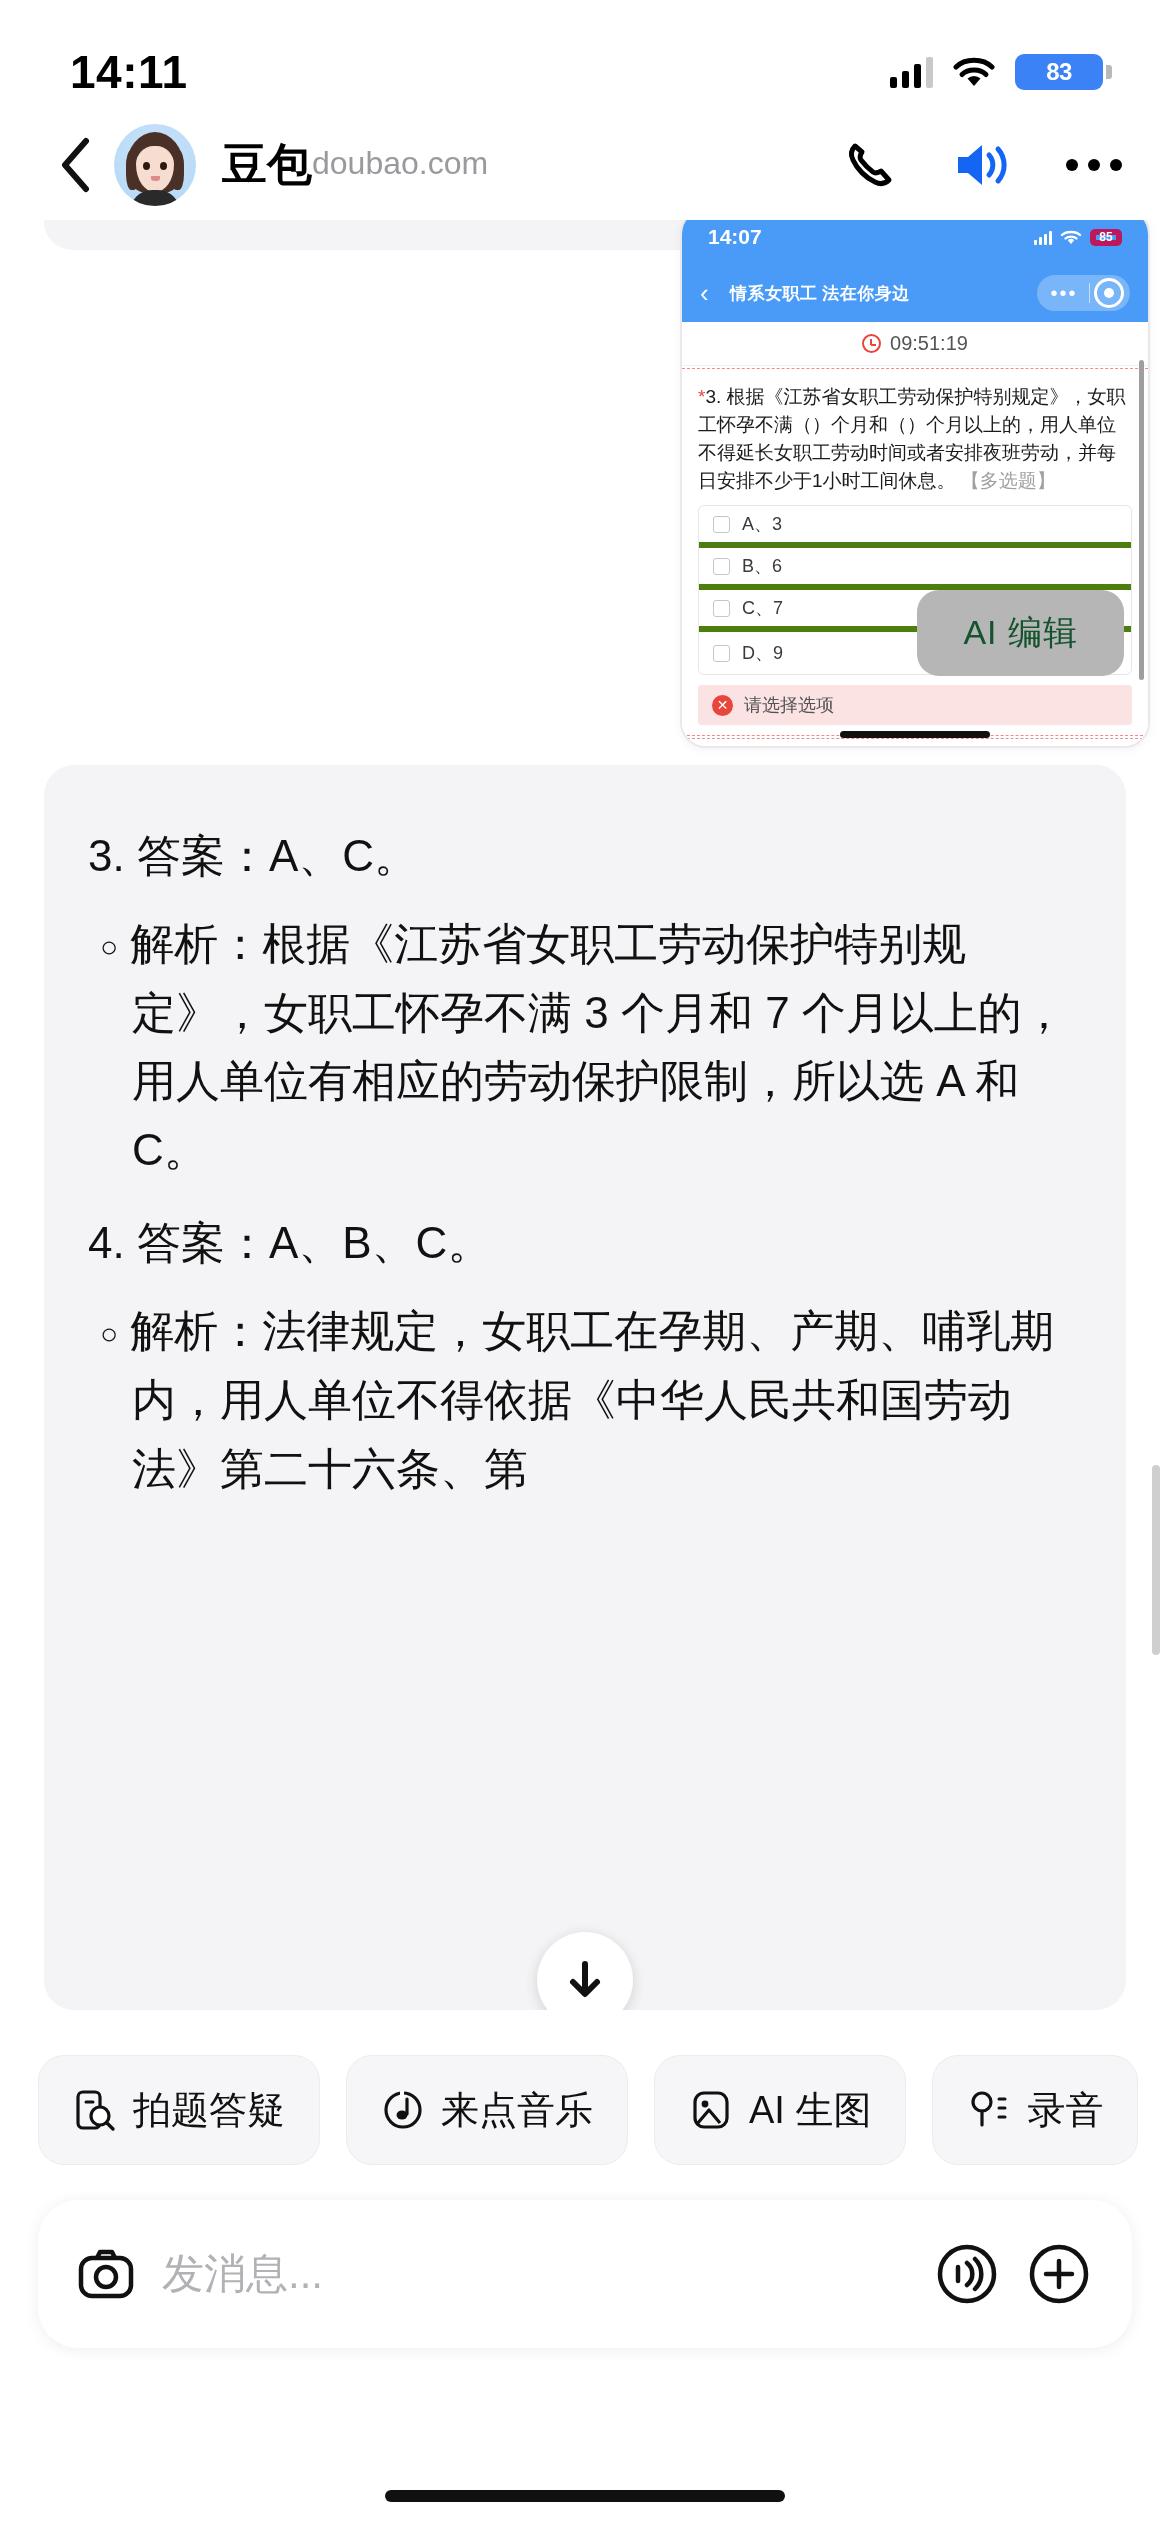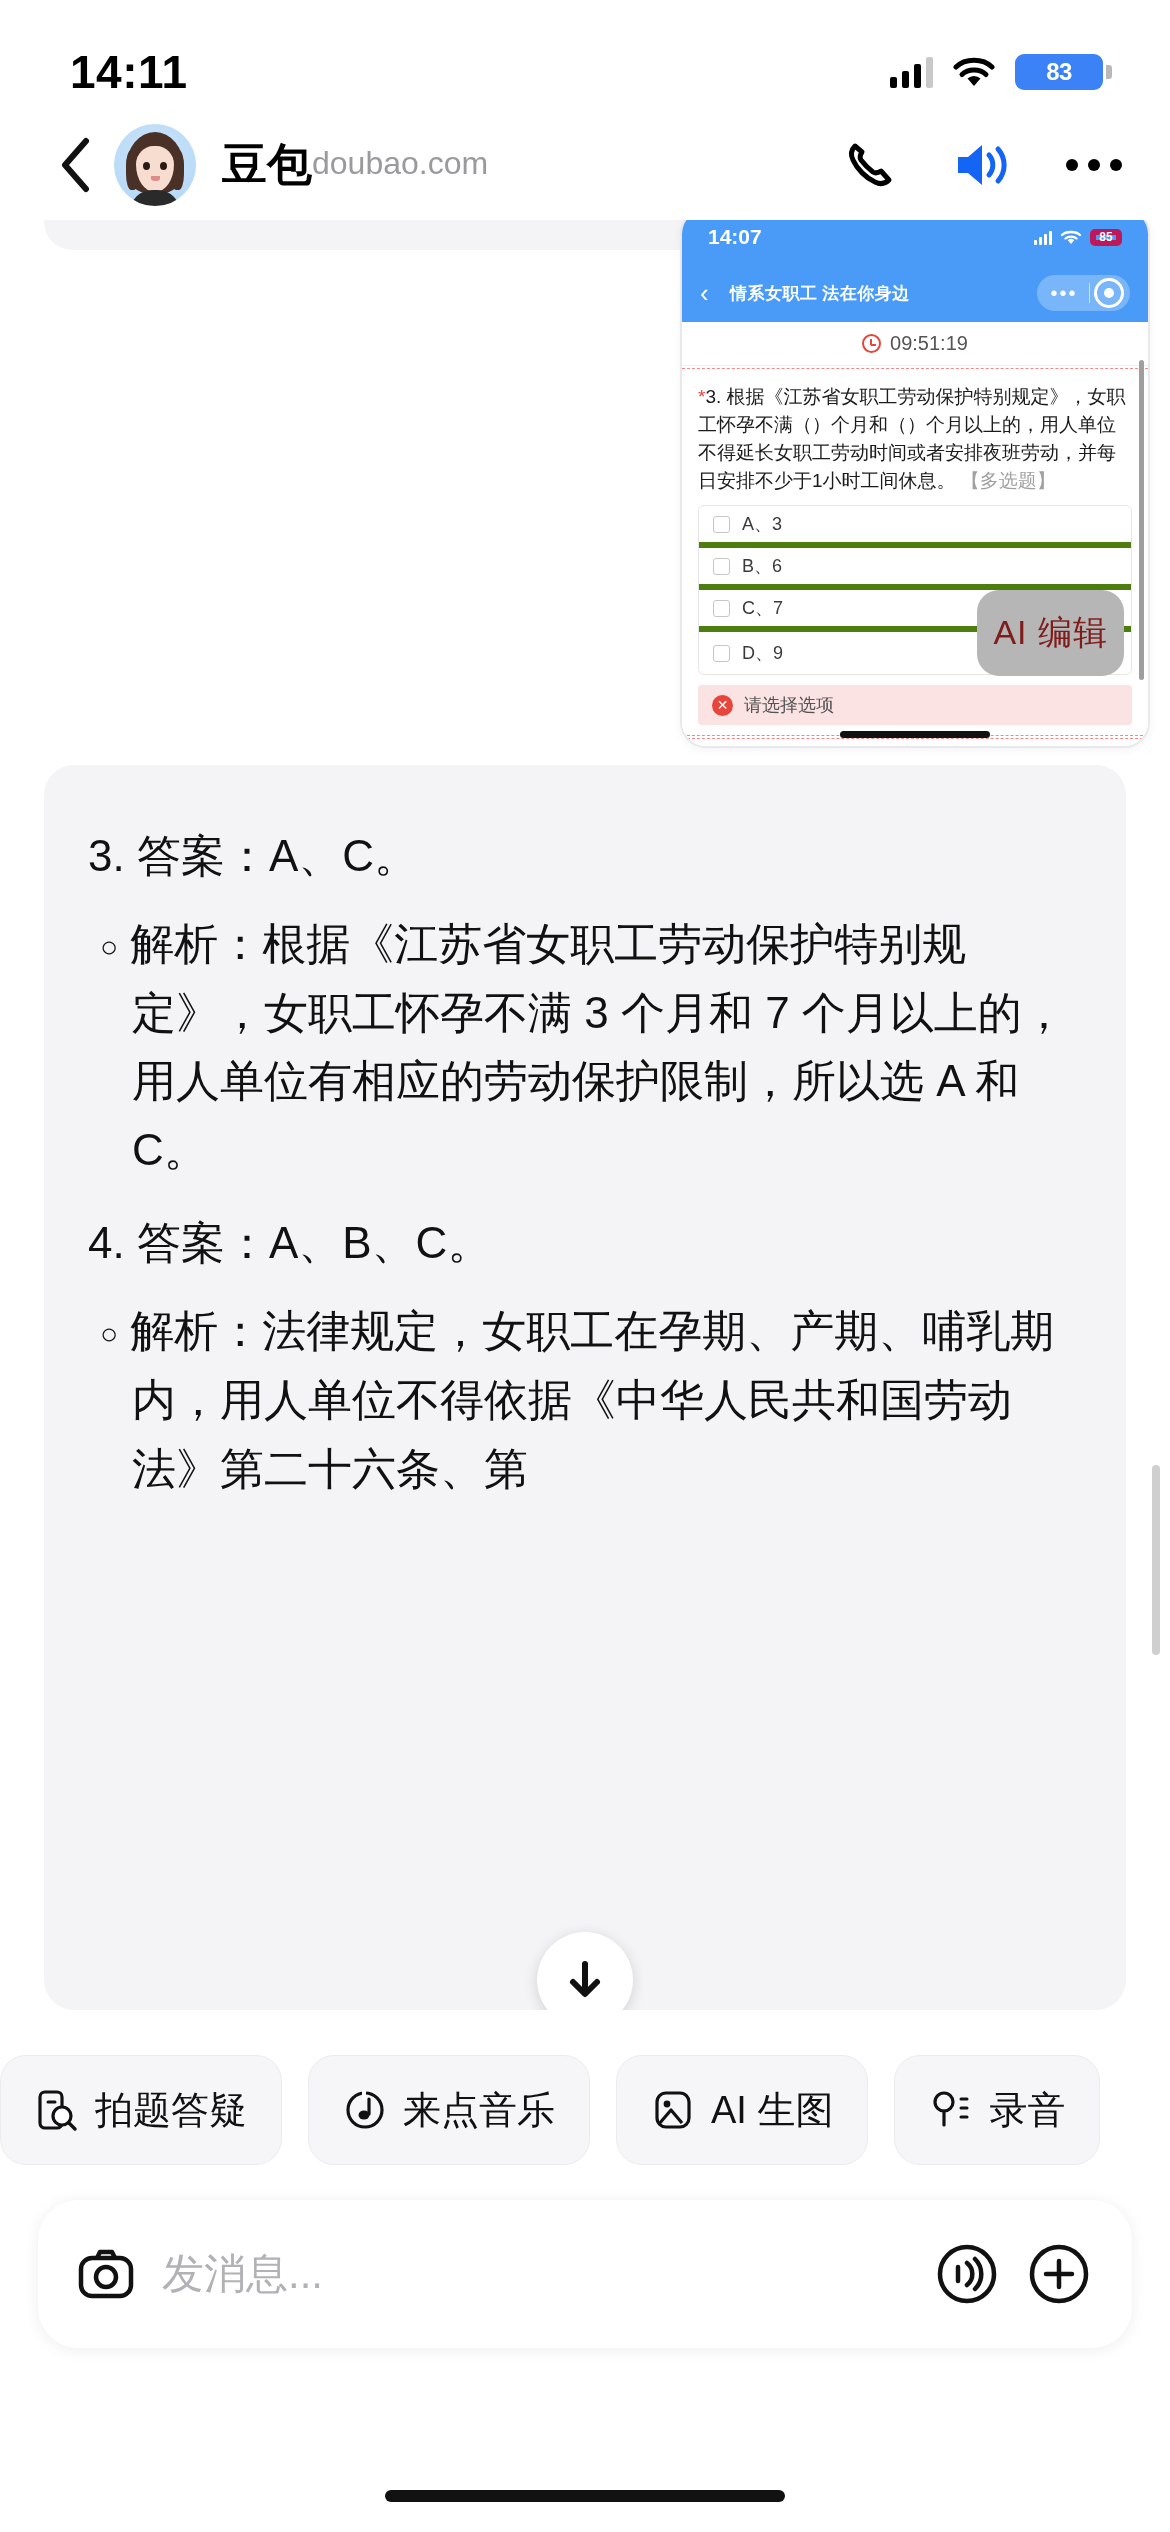--- a/index.html
+++ b/index.html
@@ -123,21 +123,21 @@
     display:flex; align-items:center; gap:11px; padding:0 14px; }
   .err .x { width:21px; height:21px; border-radius:50%; background:#e8453c; color:#fff;
     font-size:14px; display:flex; align-items:center; justify-content:center; font-weight:700;}
   .err span { font-size:18px; color:#555; }
   .s-scrollbar { position:absolute; right:4px; top:150px; width:5px; height:320px;
     background:#9e9e9e; border-radius:3px; }
   .s-homebar { position:absolute; bottom:8px; left:50%; transform:translateX(-50%);
     width:150px; height:7px; background:#111; border-radius:4px; }
   .ai-edit {
     position:absolute; right:26px; bottom:72px; background:#b6b6b6;
-    border-radius:22px; padding:20px 16px; color:#7f1d1d; font-size:34px; font-weight:500;
+    border-radius:22px; padding:20px 46px; color:#14532d; font-size:34px; font-weight:500;
     letter-spacing:1px;
   }
 
   
   .answer {
     position:absolute; top:545px; left:44px; width:1082px; height:1245px;
     background:#f4f4f6; border-radius:30px; padding:58px 44px 0 44px; overflow:hidden;
   }
   .ans-line { font-size:44px; color:#111; line-height:1.52; margin-bottom:20px;}
   .ans-sub { font-size:44px; color:#111; line-height:1.56; padding-left:44px;
@@ -149,21 +149,21 @@
     width:96px; height:96px; border-radius:50%; background:#fff;
     box-shadow:0 3px 14px rgba(0,0,0,0.14);
     display:flex; align-items:center; justify-content:center;
   }
   .main-scrollbar { position:absolute; right:10px; top:1245px; width:8px; height:190px;
      background:#cfcfcf; border-radius:5px; }
 
   
   .chips {
     position:absolute; top:2050px; left:0; width:1170px; height:120px;
-    display:flex; align-items:center; gap:26px; 
+    display:flex; align-items:center; gap:26px; padding-left:38px;
   }
   .chip {
     height:110px; background:#f6f6f8; border:1px solid #ececef; border-radius:26px;
     display:flex; align-items:center; gap:16px; padding:0 34px; flex:none;
     font-size:38px; color:#111;
   }
   .chip svg { flex:none; }
 
   
   .inputbar {

